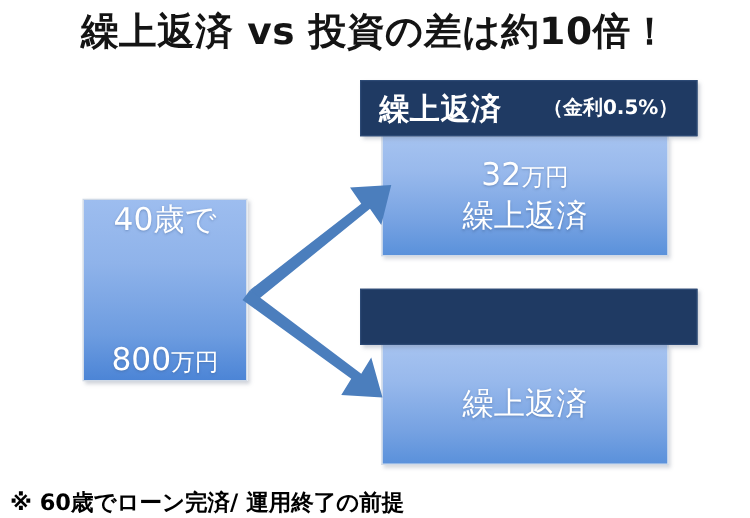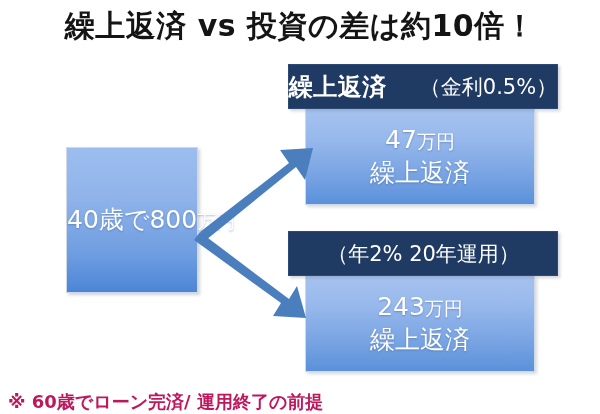--- a/index.html
+++ b/index.html
@@ -34,29 +34,29 @@
     color: #141414;
     letter-spacing: 0.5px;
     line-height: 1.2;
     white-space: nowrap;
   }
 
   
   .src-box {
     position: absolute;
     left: 66px;
-    top: 147px;
+    top: 159px;
     width: 132px;
     height: 146px;
     background: linear-gradient(to bottom, #9dbdef 0%, #8fb3ea 35%, #6d9ce0 75%, #4c85d6 100%);
     border: 1px solid #cfd9e6;
     box-sizing: border-box;
     box-shadow: 2px 2px 3px rgba(120,130,150,0.35);
     display: flex;
-    flex-direction: row;
+    flex-direction: column;
     align-items: center;
     justify-content: space-between;
   }
   .src-line {
     color: #ffffff;
     font-size: 25px;
     font-weight: 500;
     line-height: 1.28;
     text-shadow: 0 1px 2px rgba(60,90,140,0.45);
     white-space: nowrap;
@@ -90,22 +90,22 @@
   }
   .group-header .hd-main {
     color: #ffffff;
     font-size: 24px;
     font-weight: bold;
     letter-spacing: 0.5px;
     white-space: nowrap;
   }
   .group-header .hd-note {
     color: #ffffff;
-    font-size: 21px;
-    font-weight: normal;
+    font-size: 16px;
+    font-weight: bold;
     white-space: nowrap;
     margin-left: 1px;
   }
 
   .group-body {
     position: relative;
     left: 17px;
     width: 230px;
     height: 96px;
     background: linear-gradient(to bottom, #a6c3f0 0%, #98b9ec 30%, #76a2e2 72%, #5a91db 100%);
@@ -142,21 +142,21 @@
     z-index: 2;
   }
 
   
   .footnote {
     position: absolute;
     left: 8px;
     top: 390px;
     font-size: 18px;
     font-weight: bold;
-    color: #be185d;
+    color: #000000;
     white-space: nowrap;
   }
 </style>
 </head>
 <body>
 
 <div id="slide">
 
   <div class="title">繰上返済 vs 投資の差は約10倍！</div>
 
@@ -173,30 +173,28 @@
       <path d="M200,232 L289,299 L297,286 L306,318 L273,316 L281,303 L194,240 Z" fill="#4b7ebd"></path>
     </g>
   </svg>
 
   <div class="group" id="group-0">
     <div class="group-header">
       <span class="hd-main">繰上返済</span>
         <span class="hd-note">（金利0.5%）</span>
     </div>
     <div class="group-body">
-      <div class="body-line"><span>47</span><span class="sm">万円</span></div>
+      <div class="body-line"><span>32</span><span class="sm">万円</span></div>
       <div class="body-line">繰上返済</div>
     </div>
   </div>
 
   <div class="group" id="group-1">
     <div class="group-header">
-        <span class="hd-note">（年2% 20年運用）</span>
     </div>
     <div class="group-body">
-      <div class="body-line"><span>243</span><span class="sm">万円</span></div>
       <div class="body-line">繰上返済</div>
     </div>
   </div>
 
   <div class="footnote">※ 60歳でローン完済/ 運用終了の前提</div>
 
 </div>
 
 </body></html>

